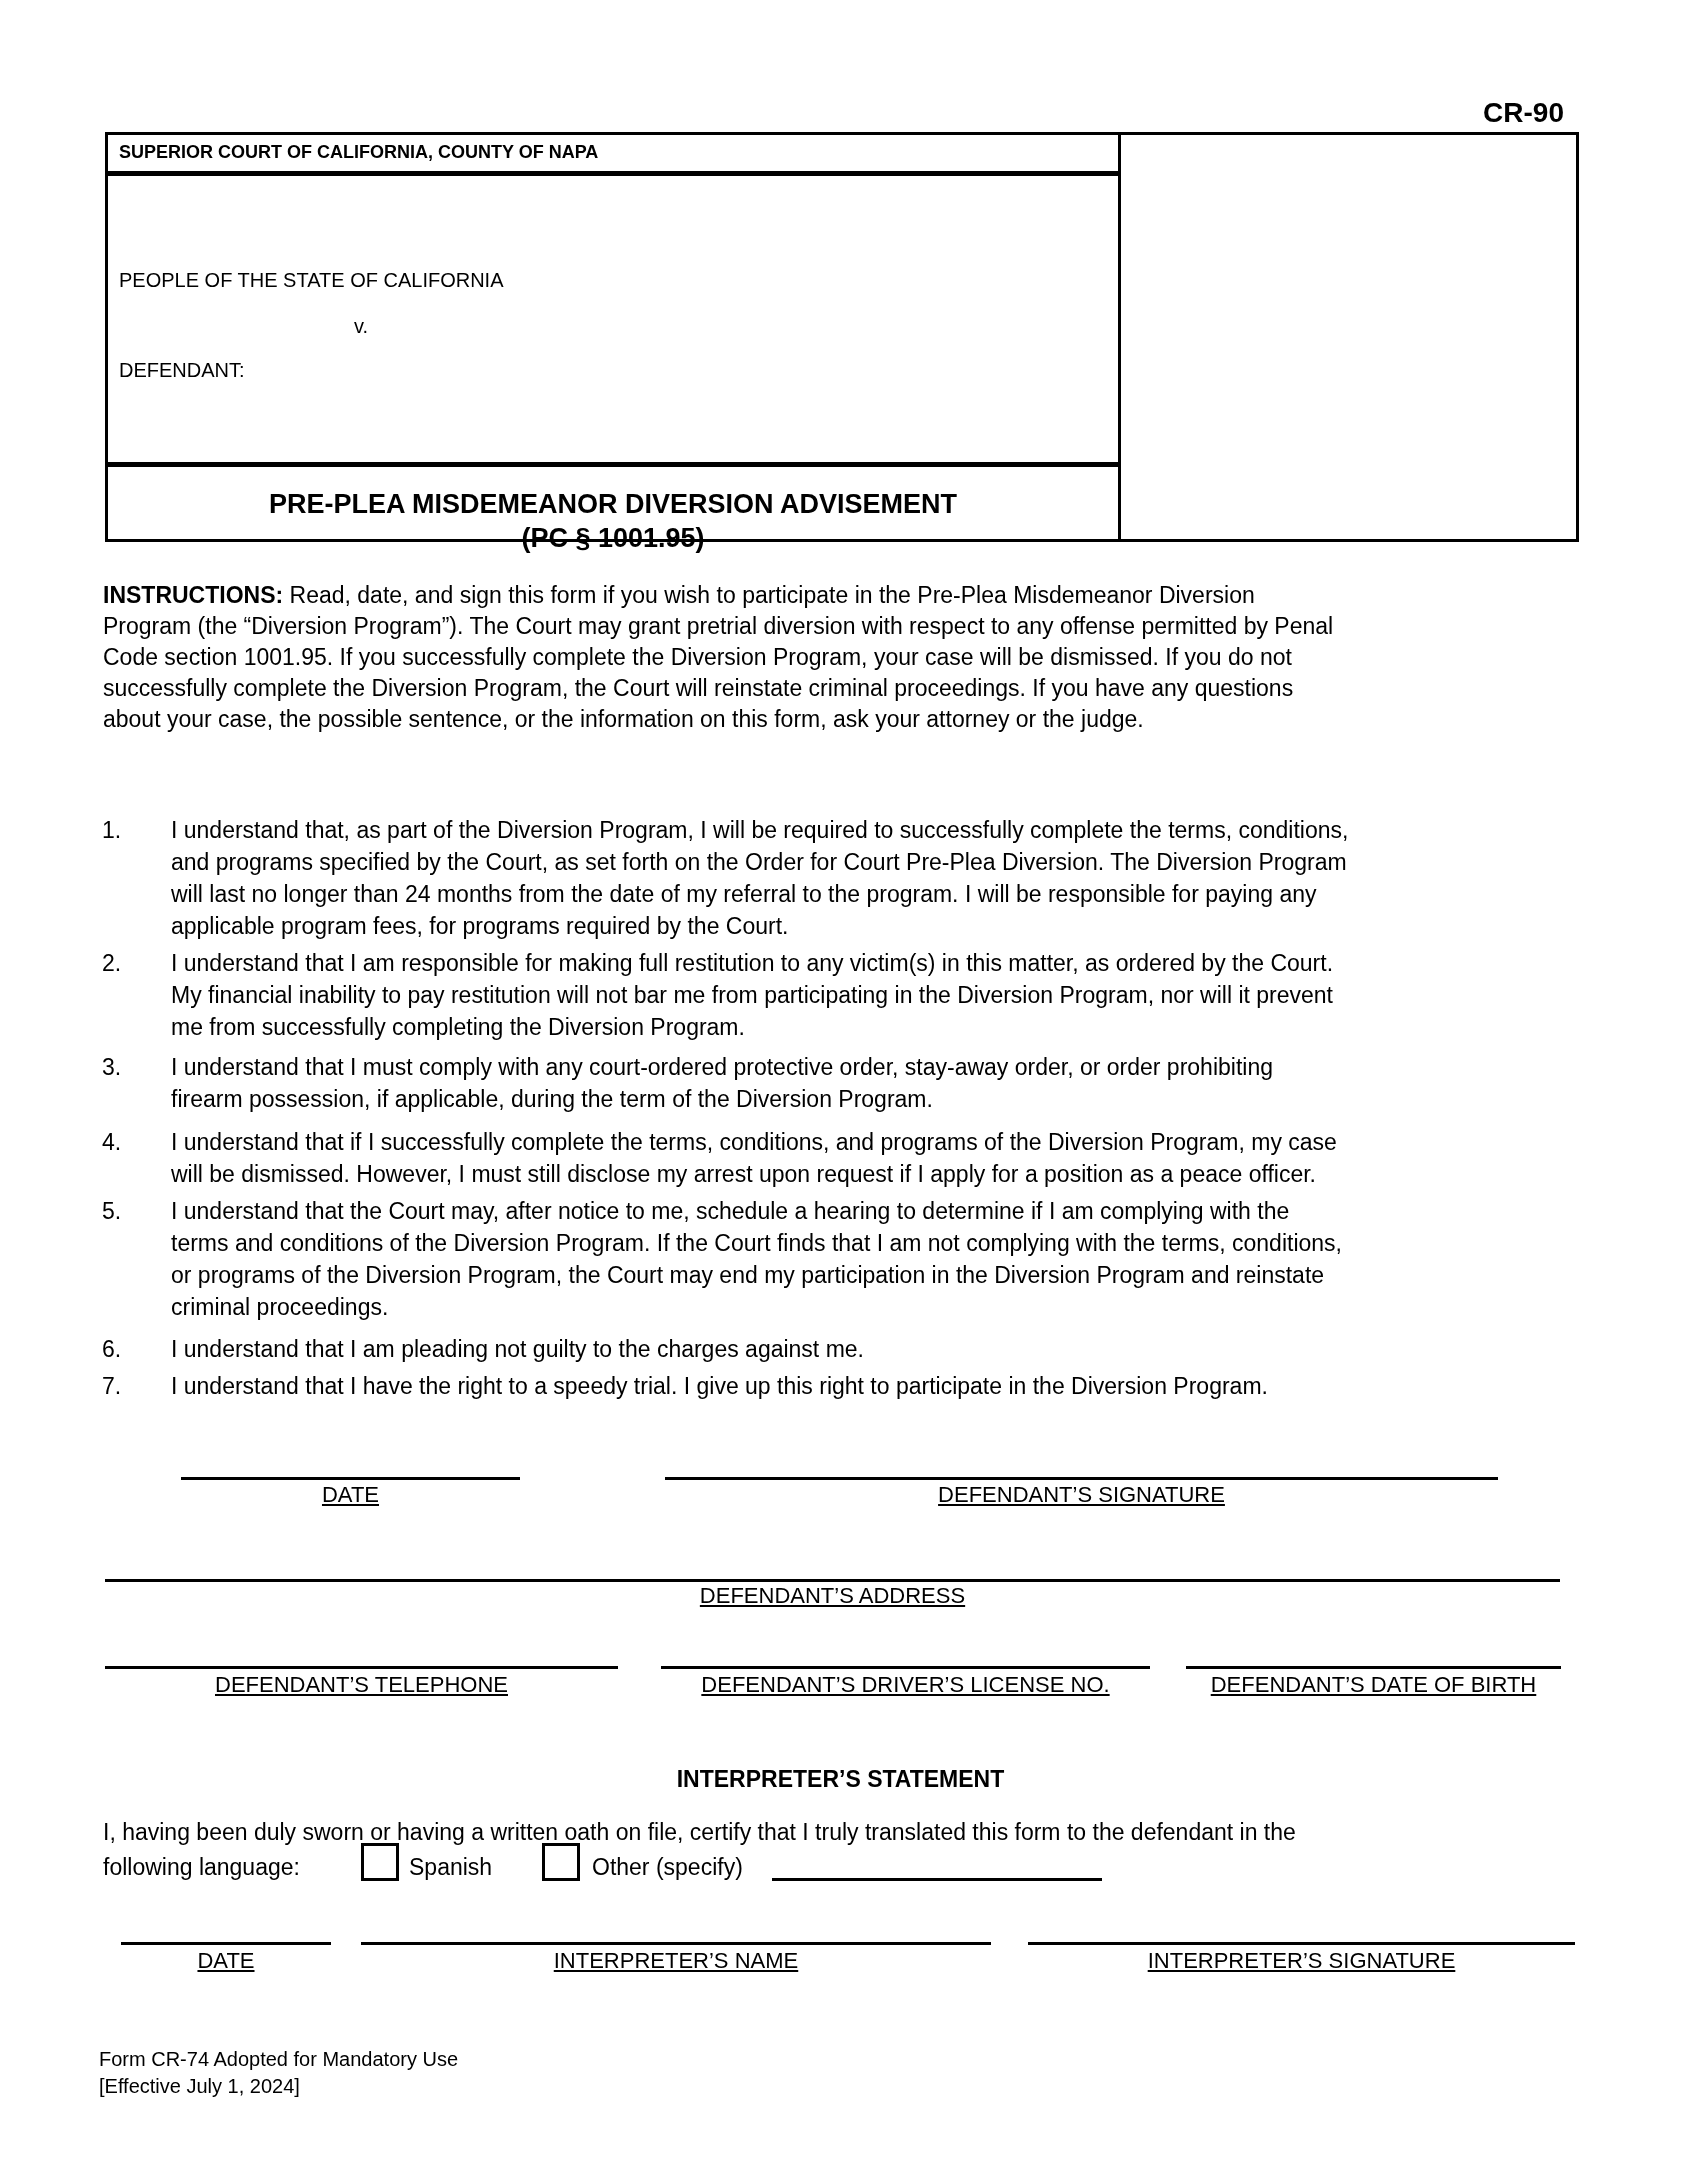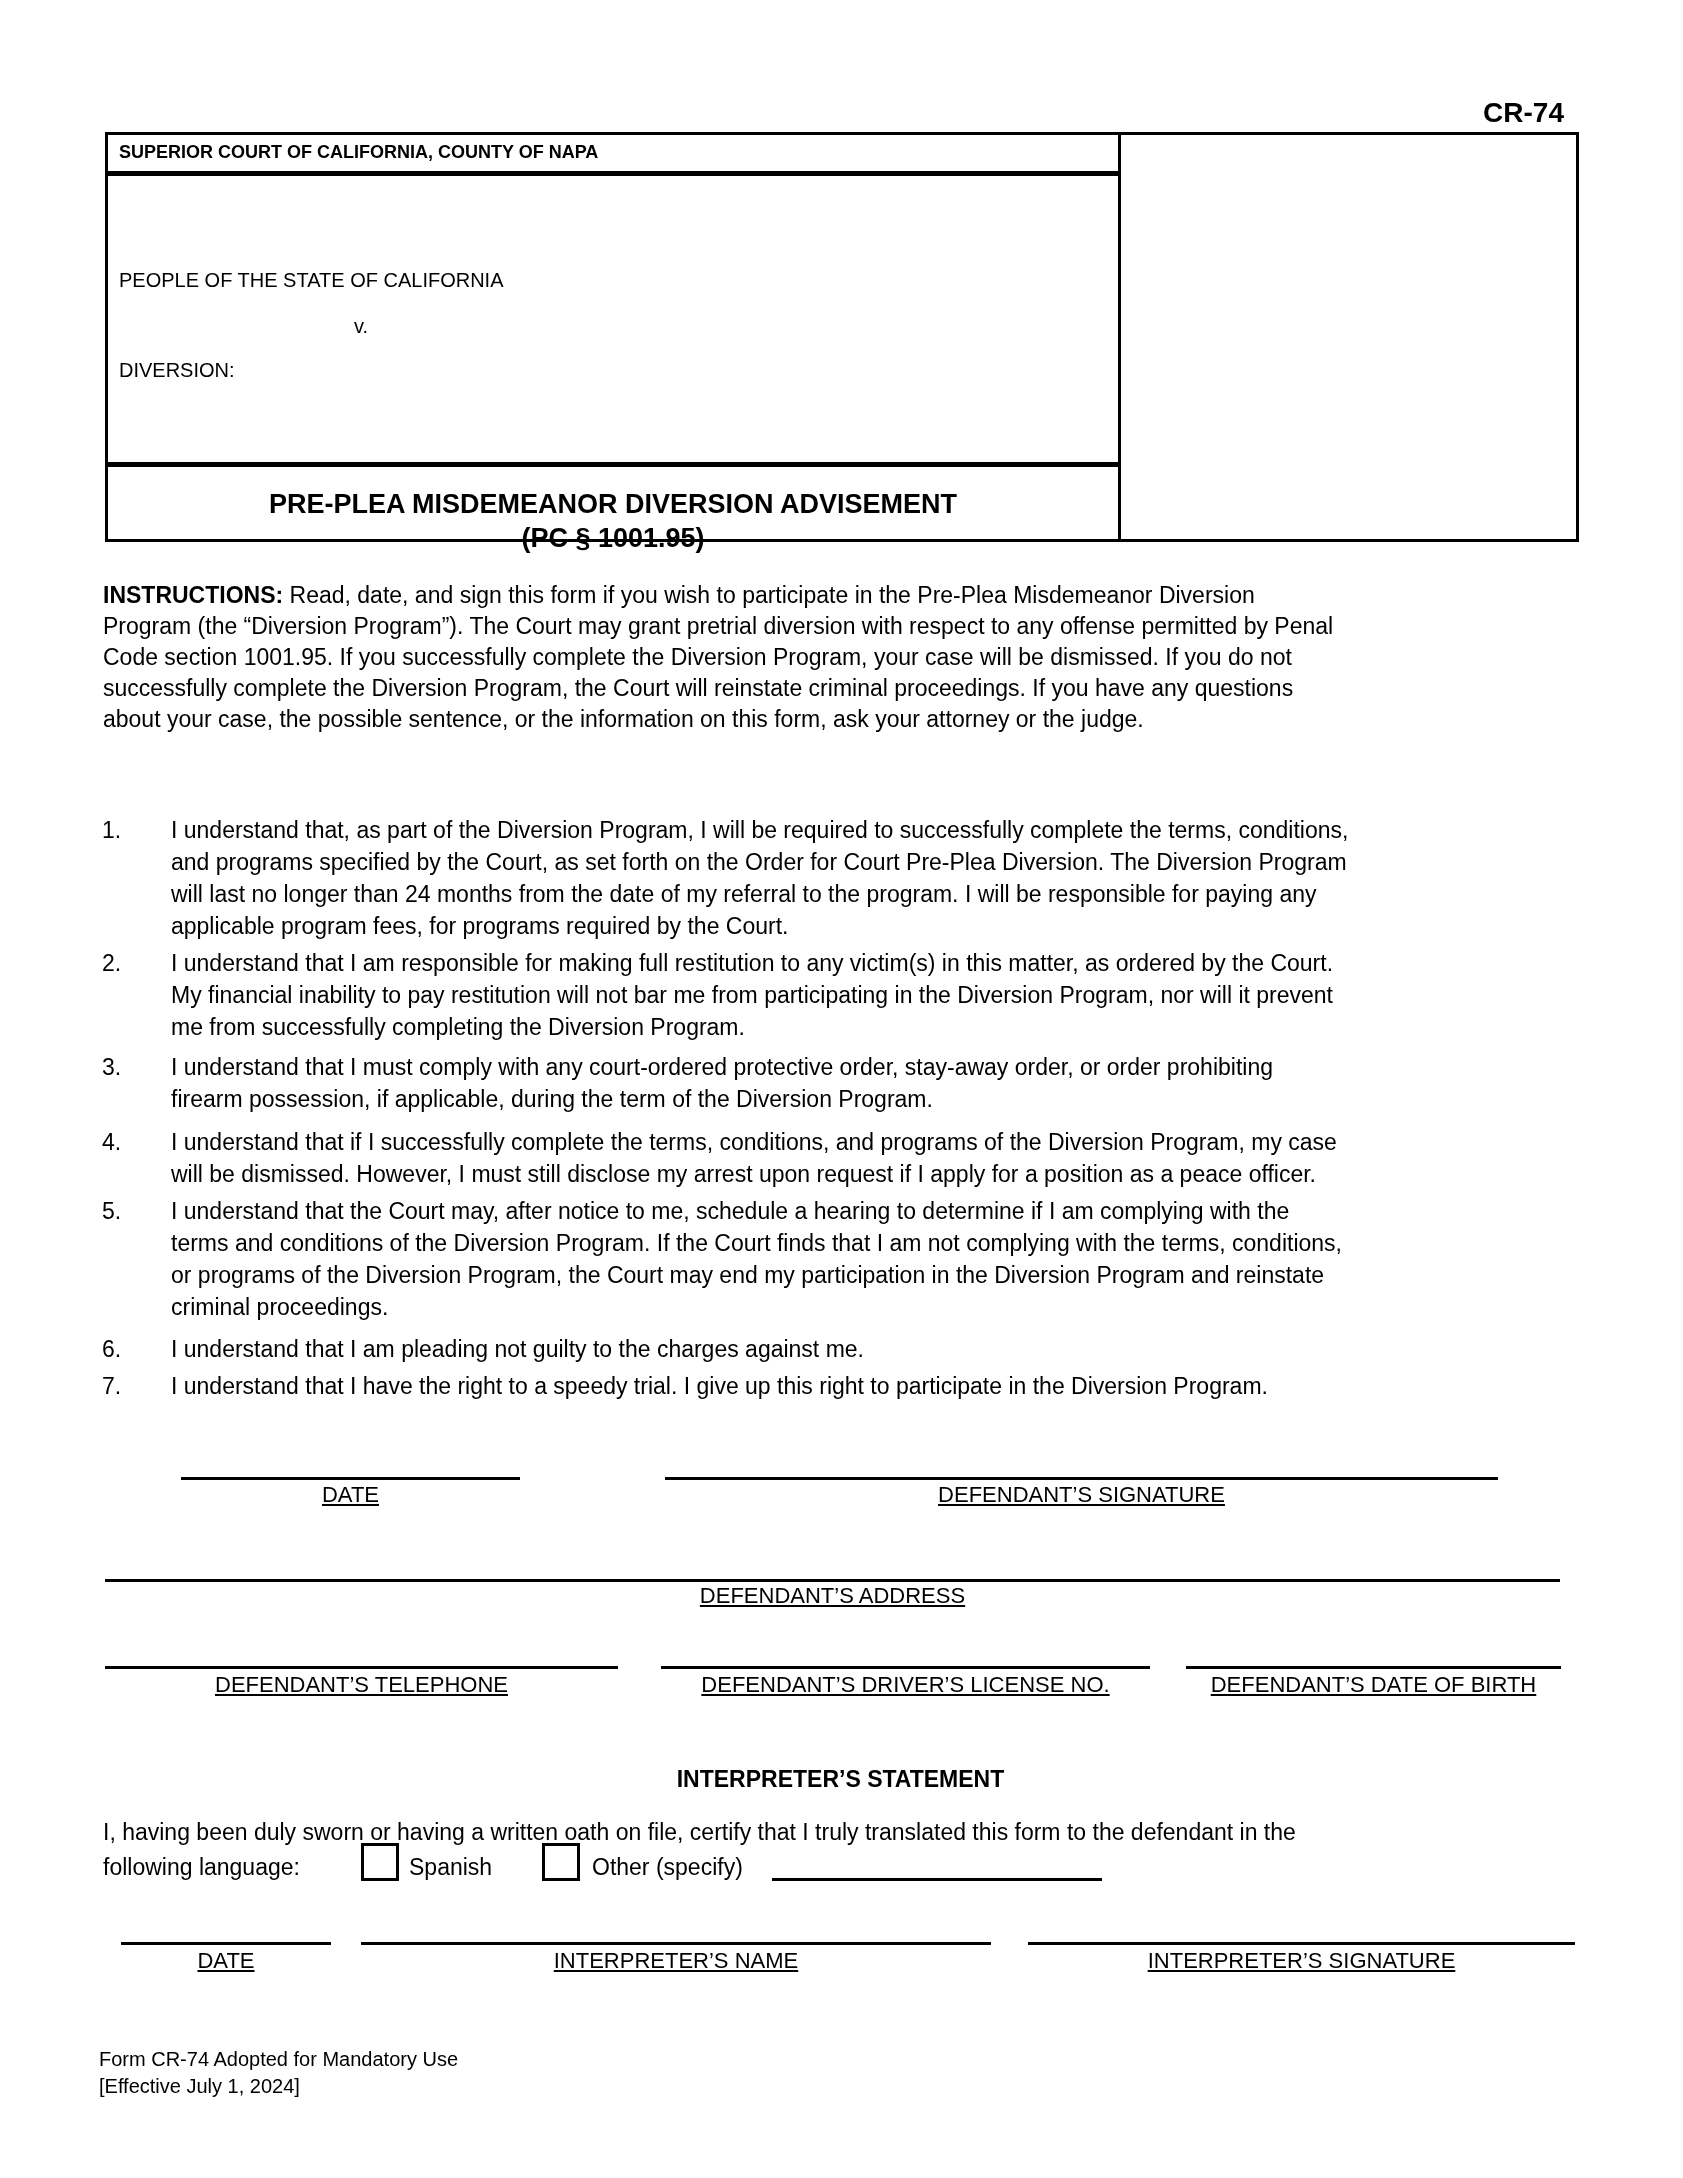--- a/index.html
+++ b/index.html
@@ -43,29 +43,29 @@
   .checkbox{position:absolute;width:38px;height:38px;box-sizing:border-box;
             border:3px solid #000;background:#fff;}
   
   .footer{top:2046px;left:99px;font-size:20px;line-height:27px;}
 </style>
 </head>
 <body>
 
 <div class="page">
 
-  <div class="abs cr74">CR-74</div>
+  <div class="abs cr74">CR-90</div>
 
   <div class="abs htable">
     <div class="hcol-left">
       <div class="court-row">SUPERIOR COURT OF CALIFORNIA, COUNTY OF NAPA</div>
       <div class="party-area">
         <div class="abs people">PEOPLE OF THE STATE OF CALIFORNIA</div>
         <div class="abs vs">v.</div>
-        <div class="abs deflabel">DIVERSION:</div>
+        <div class="abs deflabel">DEFENDANT:</div>
       </div>
       <div class="title-row">
         <div>PRE-PLEA MISDEMEANOR DIVERSION ADVISEMENT</div>
         <div>(PC § 1001.95)</div>
       </div>
     </div>
   </div>
 
   <div class="abs bodytext pre instructions"><b>INSTRUCTIONS:</b><span> Read, date, and sign this form if you wish to participate in the Pre-Plea Misdemeanor Diversion
 Program (the “Diversion Program”). The Court may grant pretrial diversion with respect to any offense permitted by Penal

